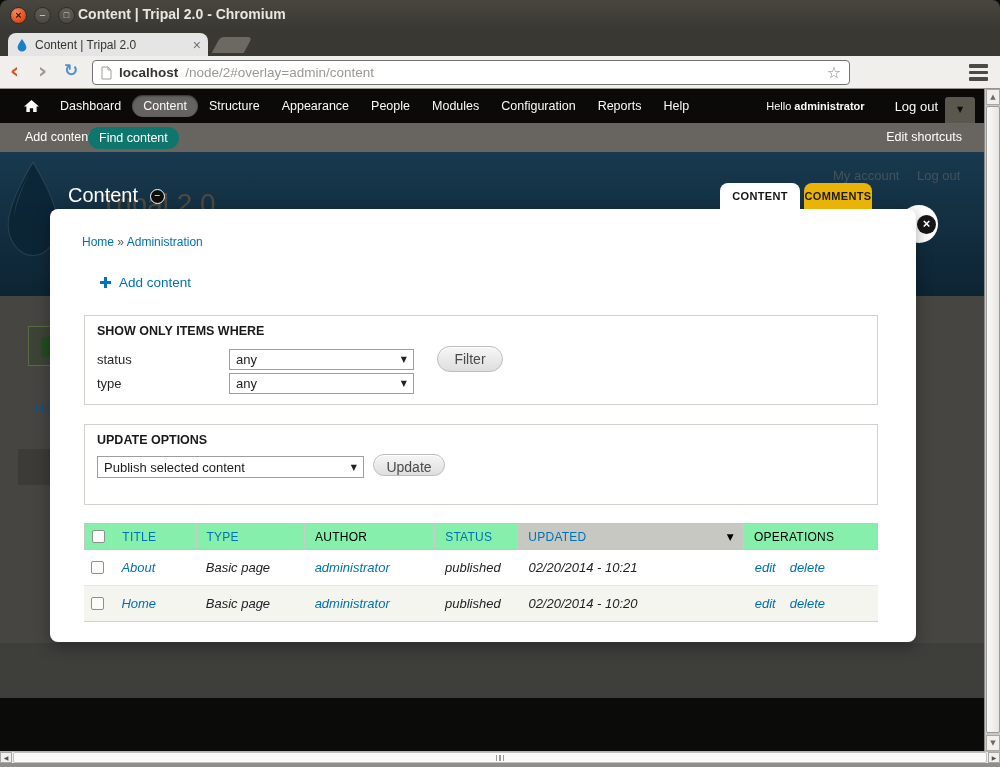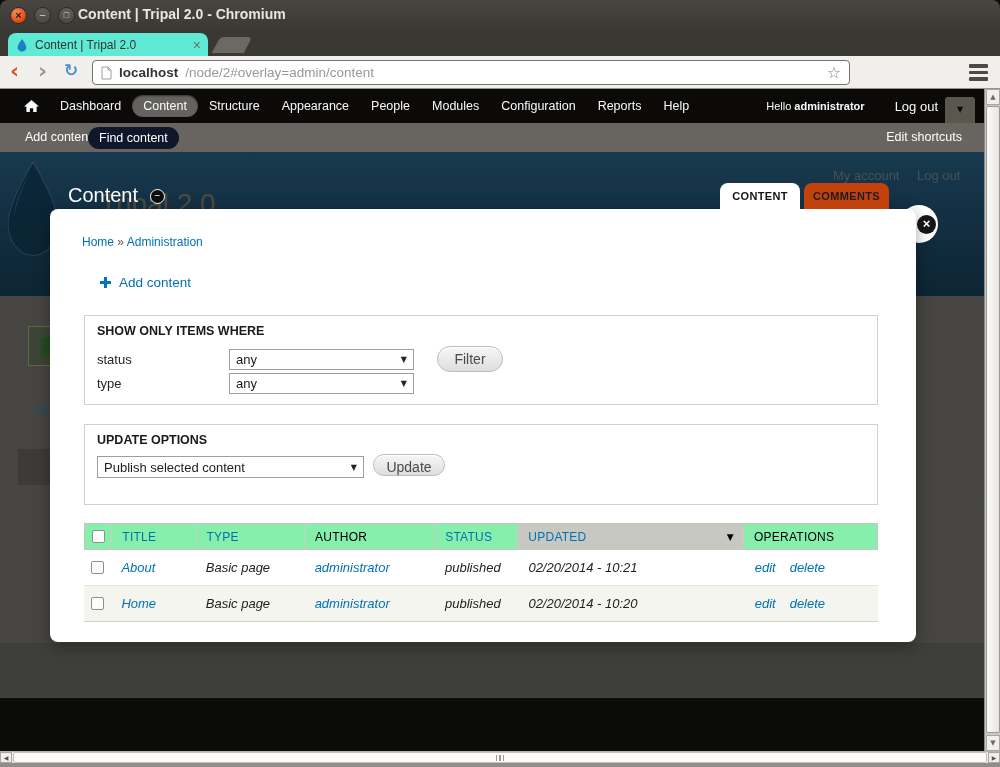--- a/index.html
+++ b/index.html
@@ -11,21 +11,21 @@
     background:linear-gradient(#48463f,#3a3833); border-radius:8px 8px 0 0; }
   .winbtns { position:absolute; left:10px; top:7px; display:flex; gap:7px; }
   .winbtn { width:17px; height:17px; border-radius:50%; font-size:11px; line-height:15px;
     text-align:center; border:1px solid #2c2b27; color:#3b1408; font-weight:bold; }
   .winbtn.close { background:radial-gradient(circle at 35% 30%,#f48d5c,#dd4814 70%); }
   .winbtn.min, .winbtn.max { background:linear-gradient(#605d55,#4a4842); color:#d9d7d2; font-weight:normal; }
   .winbtn.max { font-size:9px; }
   .wintitle { position:absolute; left:78px; top:6px; color:#e8e6e2; font-weight:bold; font-size:14px; }
 
   .tabstrip { position:absolute; left:0; top:30px; width:1000px; height:26px; background:#3a3833; }
-  .btab { position:absolute; left:8px; top:3px; width:200px; height:23px; background:#5eead4;
+  .btab { position:absolute; left:8px; top:3px; width:200px; height:23px; background:#e5e5e5;
     border-radius:8px 8px 0 0; display:flex; align-items:center; padding:0 7px; gap:6px; }
   .btab-label { flex:1; font-size:12px; color:#35332f; white-space:nowrap; overflow:hidden; }
   .btab-close { color:#71706c; font-size:14px; line-height:14px; }
   .newtab { position:absolute; left:216px; top:7px; width:32px; height:16px; background:#6c6963;
     border-radius:4px 4px 0 0; transform:skewX(-28deg); }
 
   .navbar { position:absolute; left:0; top:56px; width:1000px; height:33px; background:#f1efeb;
     border-bottom:1px solid #96938d; }
   .nav-glyph { position:absolute; top:2px; font-size:22px; font-weight:bold; font-family:"DejaVu Sans",sans-serif; }
   .nav-back { left:10px; color:#d4552b; }
@@ -49,21 +49,21 @@
   .tb-hello { color:#fafafa; font-size:11px; }
   .tb-hello .username { font-weight:bold; }
   .tb-logout { color:#fafafa; font-size:13px; }
   .tb-toggle { position:absolute; left:945px; top:97px; width:30px; height:26px; background:#5a574f;
     border-radius:3px 3px 0 0; text-align:center; font-size:8px; color:#0d0d0c; line-height:26px;
     font-family:"DejaVu Sans",sans-serif; }
 
   
   .shortcuts { position:absolute; left:0; top:123px; width:1000px; height:29px; background:#686560; }
   .sc-add { position:absolute; left:25px; top:7px; color:#fff; font-size:12.5px; }
-  .sc-find { position:absolute; left:88px; top:4px; background:#0f172a; color:#fff; font-size:12.5px;
+  .sc-find { position:absolute; left:88px; top:4px; background:#0f766e; color:#fff; font-size:12.5px;
     padding:4px 11px; border-radius:12px; }
   .sc-edit { position:absolute; right:38px; top:7px; color:#fff; font-size:12.5px; }
 
   
   .siteheader { position:absolute; left:0; top:152px; width:984px; height:144px;
     background:linear-gradient(#18394e,#0d2433); }
   .sitelogo { position:absolute; left:2px; top:8px; opacity:.85; }
   .sitename { position:absolute; left:100px; top:36px; font-size:28px; color:#4e4a40; }
   .hdr-link { position:absolute; top:16px; color:#44525b; font-size:13px; }
   .hdr-myaccount { left:833px; } .hdr-logout { left:917px; }
@@ -77,21 +77,21 @@
   .footer2 { position:absolute; left:0; top:698px; width:984px; height:53px; background:#0b0b0a; }
 
   
   .ov-title { position:absolute; left:68px; top:184px; color:#fdfdfd; font-size:20px; z-index:6; }
   .ov-minus { position:absolute; left:150px; top:189px; width:15px; height:15px; border-radius:50%;
     background:#0d0d0d; border:1.5px solid #fff; color:#fff; font-size:10px; line-height:11px;
     text-align:center; z-index:6; }
   .ov-tab { position:absolute; top:183px; height:26px; border-radius:8px 8px 0 0; text-align:center;
     font-size:11px; font-weight:bold; letter-spacing:.03em; line-height:27px; z-index:6; }
   .ov-tab.content { left:720px; width:80px; background:#fff; color:#141414; }
-  .ov-tab.comments { left:804px; width:85px; background:#c2410c; color:#1d1d1d; }
+  .ov-tab.comments { left:804px; width:68px; background:#eab308; color:#1d1d1d; }
   .ov-lobe { position:absolute; left:900px; top:205px; width:38px; height:38px; border-radius:50%;
     background:#fff; z-index:5; }
   .ov-close { position:absolute; left:917px; top:215px; width:19px; height:19px; border-radius:50%;
     background:#151515; color:#fff; font-size:13px; font-weight:bold; line-height:18px; text-align:center; z-index:7; }
   .ov-box { position:absolute; left:50px; top:209px; width:866px; height:433px; background:#fff;
     border-radius:8px; z-index:5; box-shadow:0 4px 16px rgba(0,0,0,.35); }
 
   .crumb { position:absolute; left:32px; top:26px; font-size:12px; color:#555; }
   a.lnk { color:#0071b3; text-decoration:none; }
   .addlink { position:absolute; left:50px; top:66px; display:flex; align-items:center; gap:8px; }

